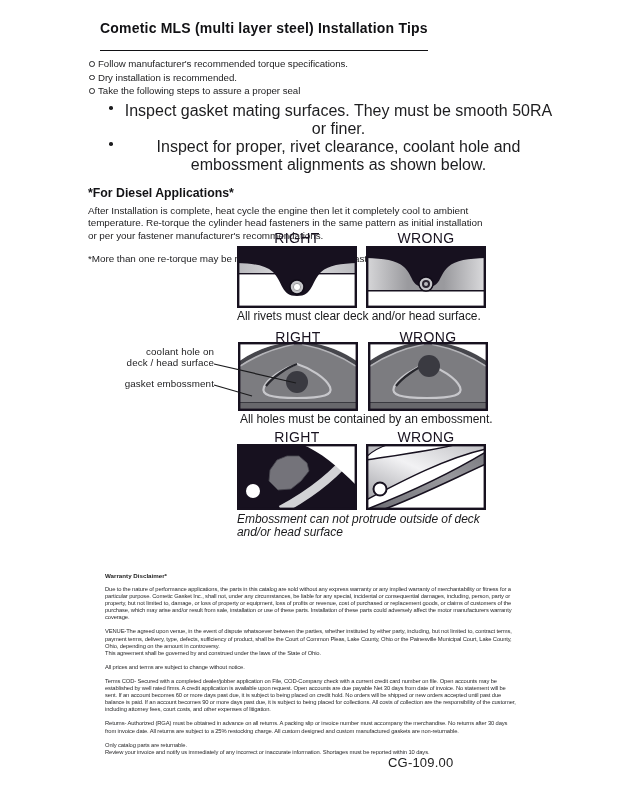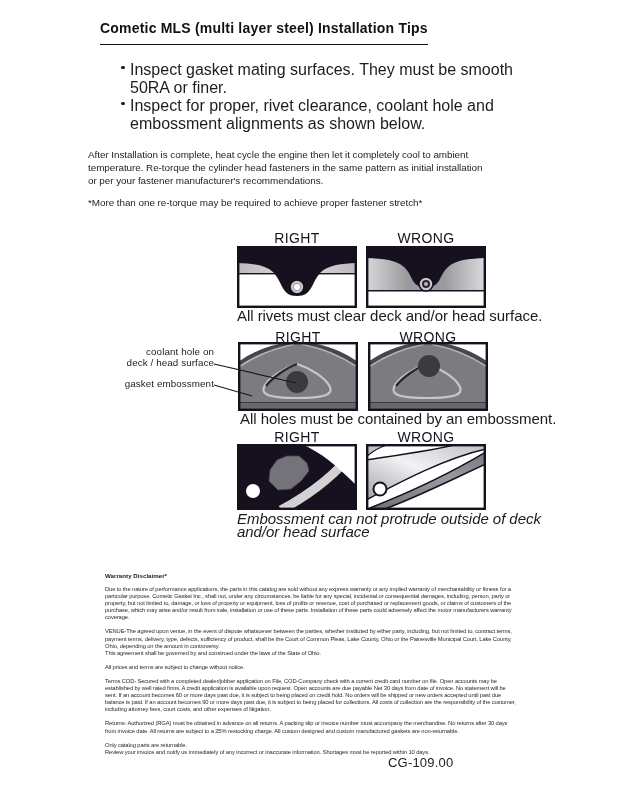--- a/index.html
+++ b/index.html
@@ -7,54 +7,60 @@
     width:618px;height:800px;background:#ffffff;position:relative;
     font-family:"Liberation Sans","DejaVu Sans",sans-serif;color:#1d1d1f;
     overflow:hidden;
   }
   .abs{position:absolute;}
   .pre{white-space:pre-line;}
 
   
   .content{position:absolute;left:88px;top:20px;width:475px;}
   h1.title{margin:0 0 0 12px;font-size:14px;font-weight:bold;letter-spacing:.2px;color:#111114;}
-  h1.title span{display:inline-block;border-bottom:1.6px solid #111114;padding-bottom:8px;}
+  h1.title span{display:inline-block;border-bottom:1.6px solid #111114;padding-bottom:14px;}
   ul.tips{list-style:none;margin:6px 0 0 0;padding:0;font-size:9.7px;line-height:13.5px;letter-spacing:-.05px;}
   ul.tips > li{position:relative;padding-left:10px;}
   ul.tips > li::before{content:"";position:absolute;left:1px;top:4.2px;width:3.6px;height:3.6px;border:.9px solid #2a2a2c;border-radius:50%;}
-  ul.subtips{list-style:none;margin:16px;padding:0 0 0 17px;}
+  ul.subtips{list-style:none;margin:4px;padding:0 0 0 17px;text-align:center;}
   ul.subtips > li{position:relative;padding-left:9px;}
   ul.subtips > li::before{content:"";position:absolute;left:0;top:4.8px;width:3.6px;height:3.6px;background:#1d1d1f;border-radius:50%;}
   h2.diesel-head{margin:12px 0 5px 0;font-size:12.3px;font-weight:bold;color:#131316;}
   .content p{margin:0 0 8px 0;font-size:9.9px;line-height:12.8px;letter-spacing:-.05px;}
   .content p.note{margin-top:10px;}
 
   
   .rw-label{position:absolute;width:120px;text-align:center;font-size:14px;letter-spacing:.4px;color:#18121f;}
   .dbox{position:absolute;width:120px;display:block;}
-  .caption{position:absolute;font-size:15px;letter-spacing:-.05px;color:#1b1b1d;line-height:12.8px;}
+  .caption{position:absolute;font-size:12px;letter-spacing:-.05px;color:#1b1b1d;line-height:12.8px;}
   .annot{position:absolute;left:96px;width:118px;text-align:right;font-size:9.8px;line-height:11.3px;letter-spacing:.1px;color:#1b1b1d;}
 
   
   .disclaimer{position:absolute;left:105px;top:572px;width:414px;}
   .disclaimer h3{margin:0 0 7px 0;font-size:6.2px;font-weight:bold;color:#222;}
   .disclaimer p{margin:0 0 7px 0;font-size:5.8px;line-height:7.1px;letter-spacing:-.12px;color:#2a2a2c;}
 
   .footer-num{position:absolute;left:388px;top:755px;font-size:13px;letter-spacing:.2px;color:#222;}
 </style>
 </head>
 <body>
 
 <div class="content">
   <h1 class="title"><span>Cometic MLS (multi layer steel) Installation Tips</span></h1>
+  <ul class="tips">
+    <li>Follow manufacturer's recommended torque specifications.</li>
+    <li>Dry installation is recommended.</li>
+    <li>Take the following steps to assure a proper seal</li>
+  </ul>
   <ul class="subtips">
     <li>Inspect gasket mating surfaces.  They must be smooth 50RA or finer.</li>
     <li>Inspect for proper, rivet clearance, coolant hole and embossment alignments as shown below.</li>
   </ul>
 
+  <h2 class="diesel-head">*For Diesel Applications*</h2>
   <p class="pre">After Installation is complete, heat cycle the engine then let it completely cool to ambient
 temperature. Re-torque the cylinder head fasteners in the same pattern as initial installation
 or per your fastener manufacturer's recommendations.</p>
   <p class="note">*More than one re-torque may be required to achieve proper fastener stretch*</p>
 </div>
 
 <div class="rw-label" style="left:237px;top:230px;">RIGHT</div>
 <div class="rw-label" style="left:366px;top:230px;">WRONG</div>
 
 <svg class="dbox" style="left:237px;top:246px;" width="120" height="62" viewBox="0 0 120 62">

